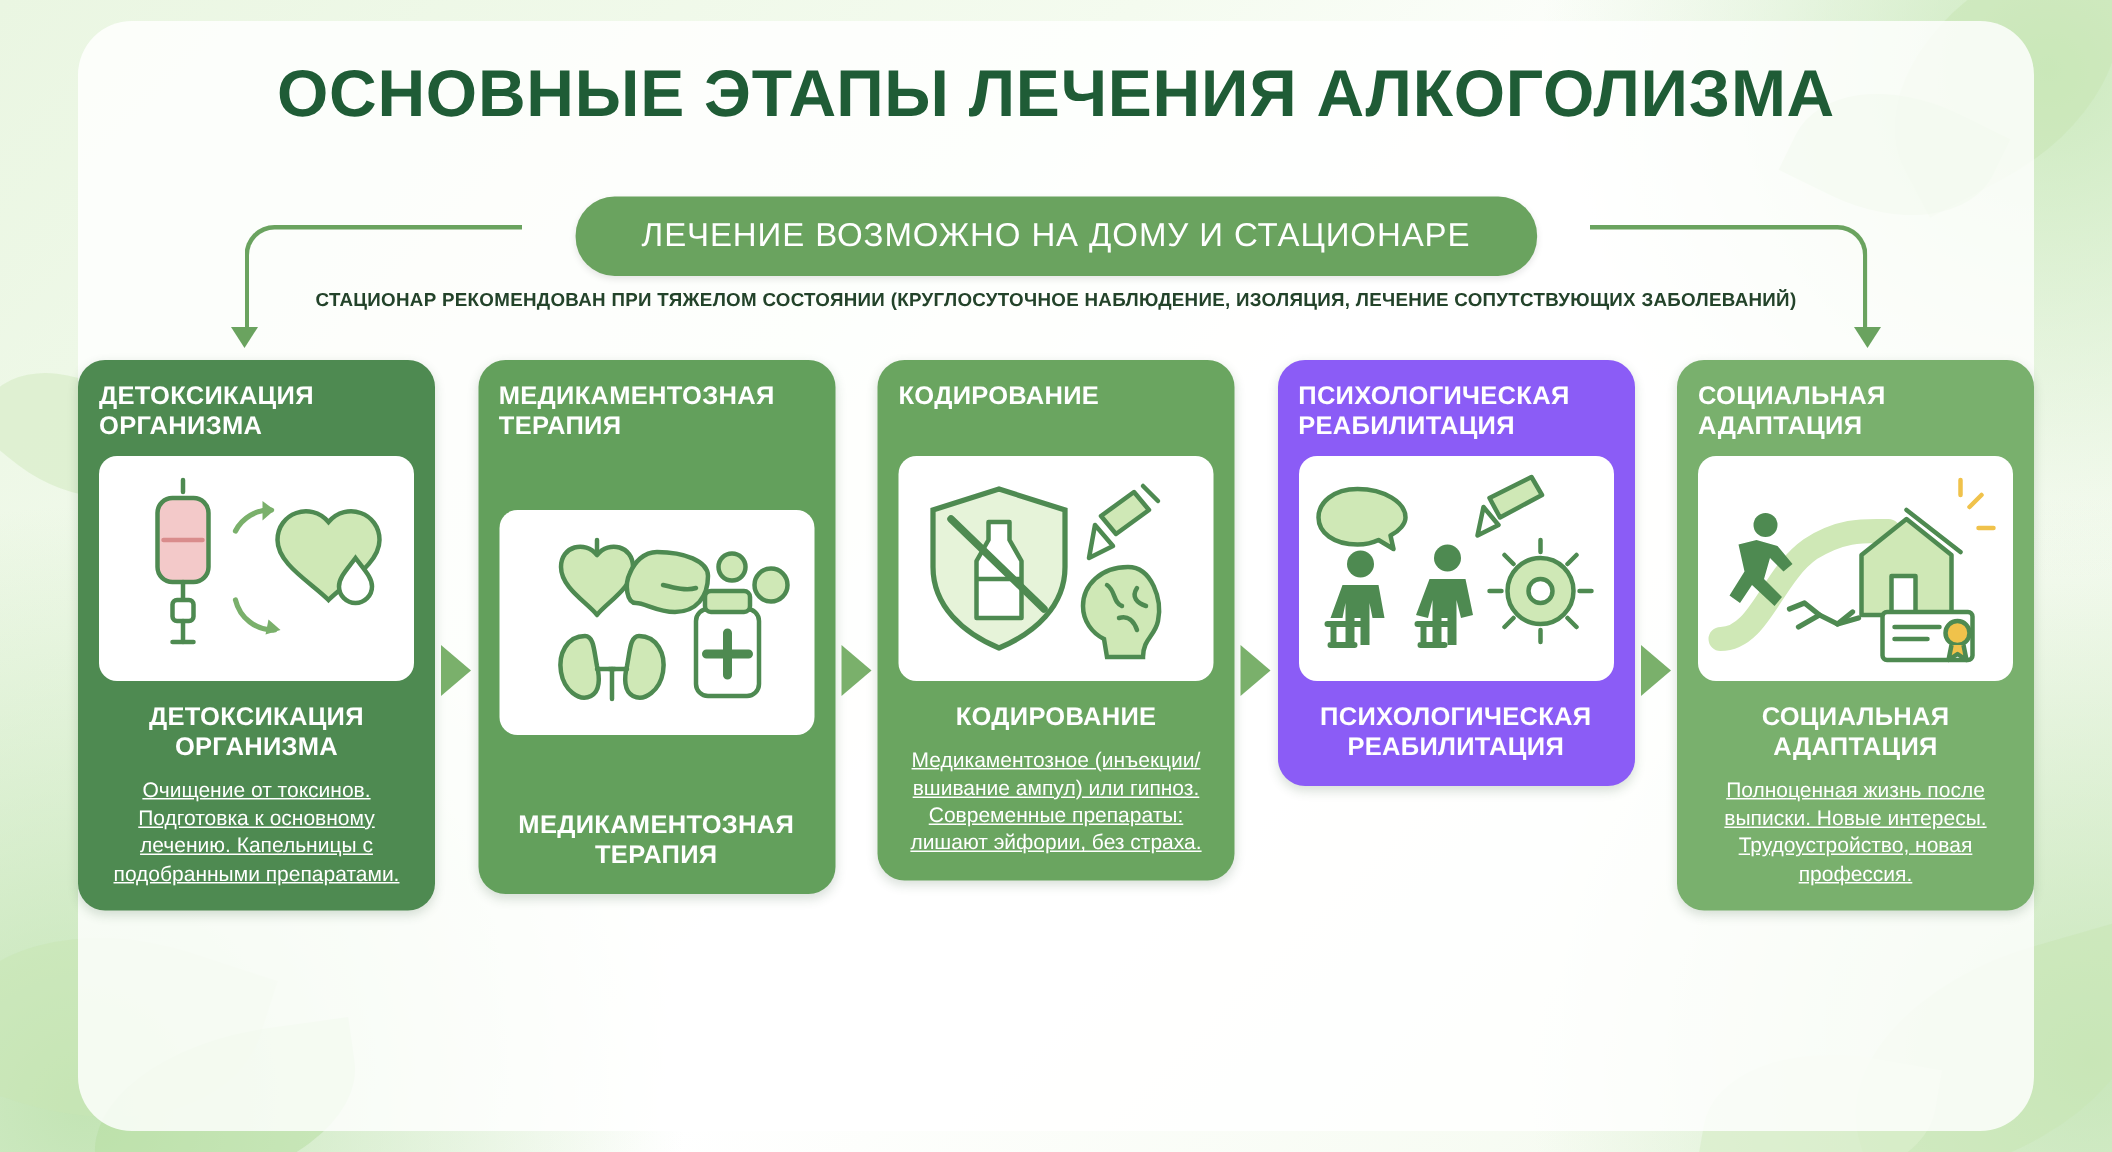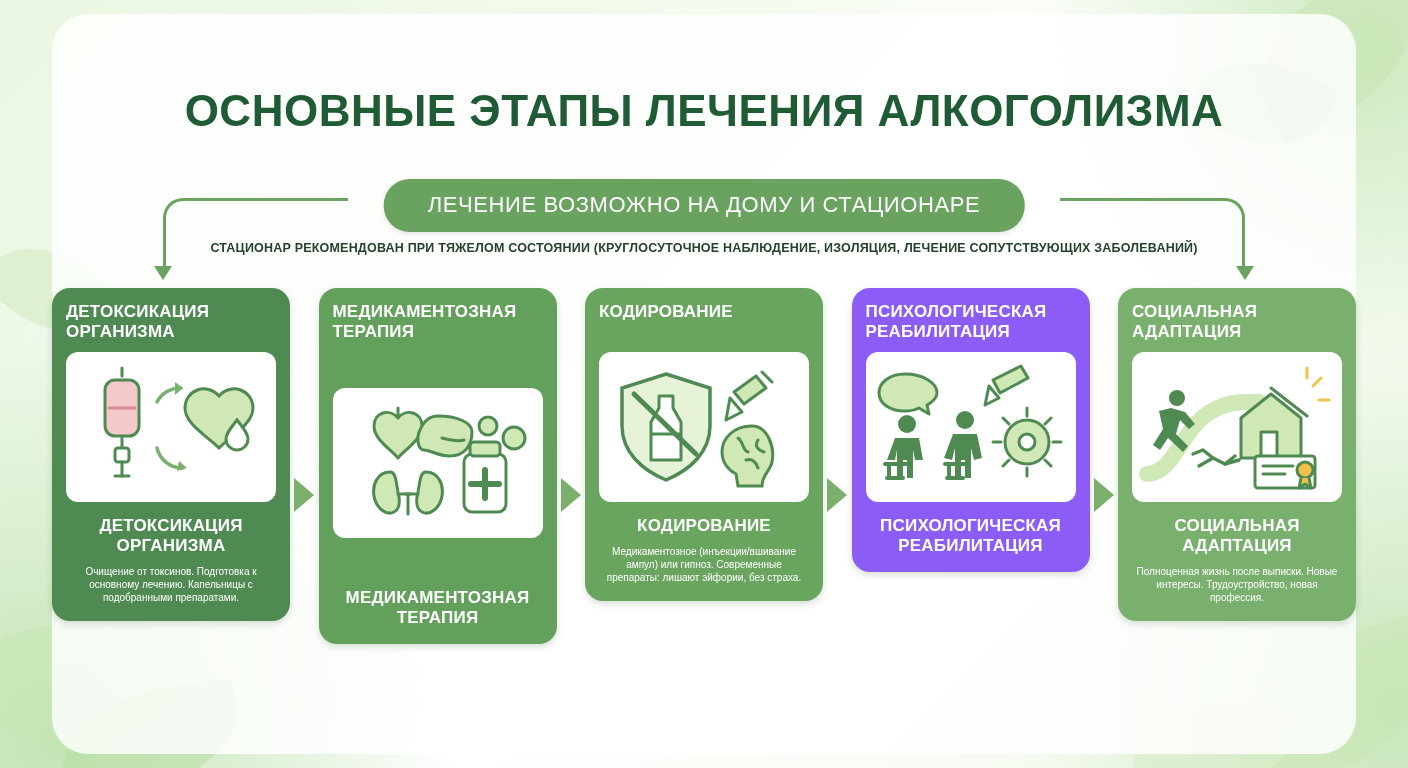--- a/index.html
+++ b/index.html
@@ -40,21 +40,20 @@
     border-radius: 70% 0 70% 0;
     opacity: 0.55;
   }
   .leaf.v2 { background: #b6dda0; opacity: 0.5; }
   .leaf.v3 { background: #d9eecb; opacity: 0.75; }
 
   
   .sheet {
     position: absolute;
     inset: 0;
-    margin-top: 48px;
   }
 
   
   .title {
     position: absolute;
     top: 38px;
     left: 0;
     width: 100%;
     text-align: center;
     font-size: 44px;
@@ -176,23 +175,24 @@
     margin-top: 14px;
     font-size: 17px;
     font-weight: bold;
     line-height: 1.18;
     text-transform: uppercase;
     text-align: center;
     letter-spacing: 0.2px;
   }
   .stage .desc {
     margin-top: 9px;
-    font-size: 10px;
+    font-size: 14px;
     line-height: 1.32;
     text-align: center;
+    text-decoration: underline;
   }
 
   
   .conn {
     width: 0;
     height: 0;
     margin-top: 190px;
     border-top: 17px solid transparent;
     border-bottom: 17px solid transparent;
     border-left: 20px solid #7ab06b;

